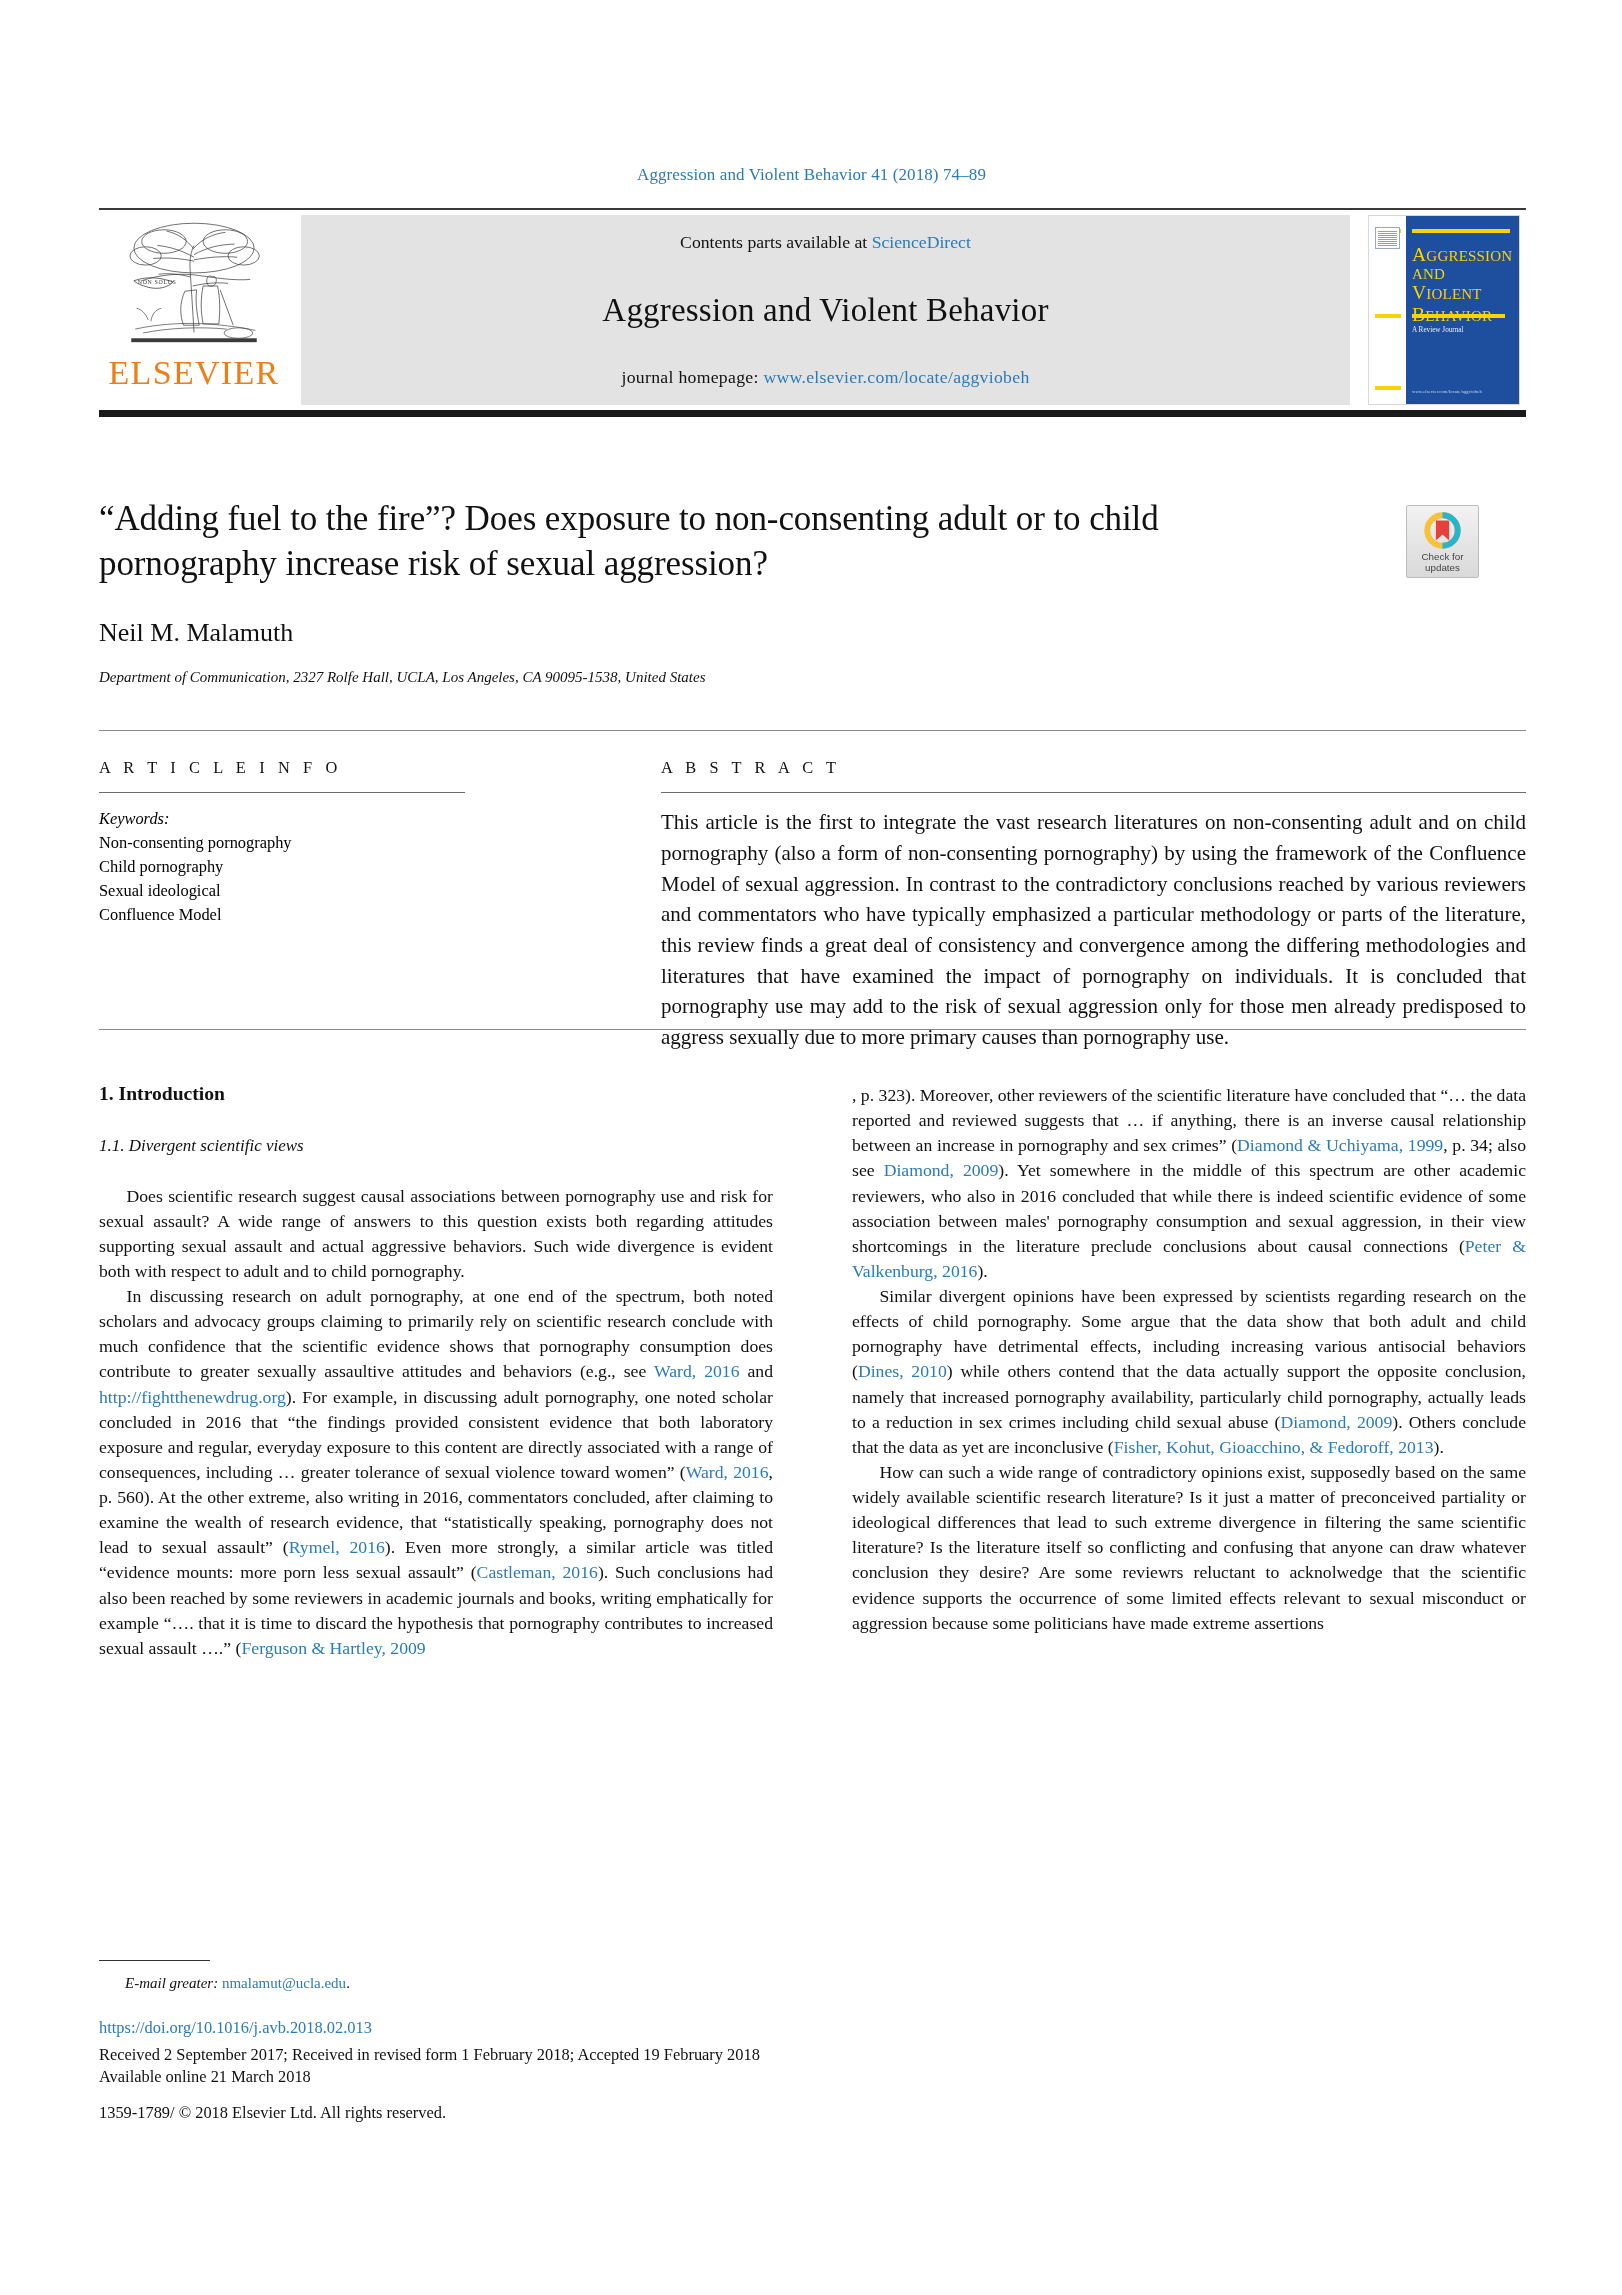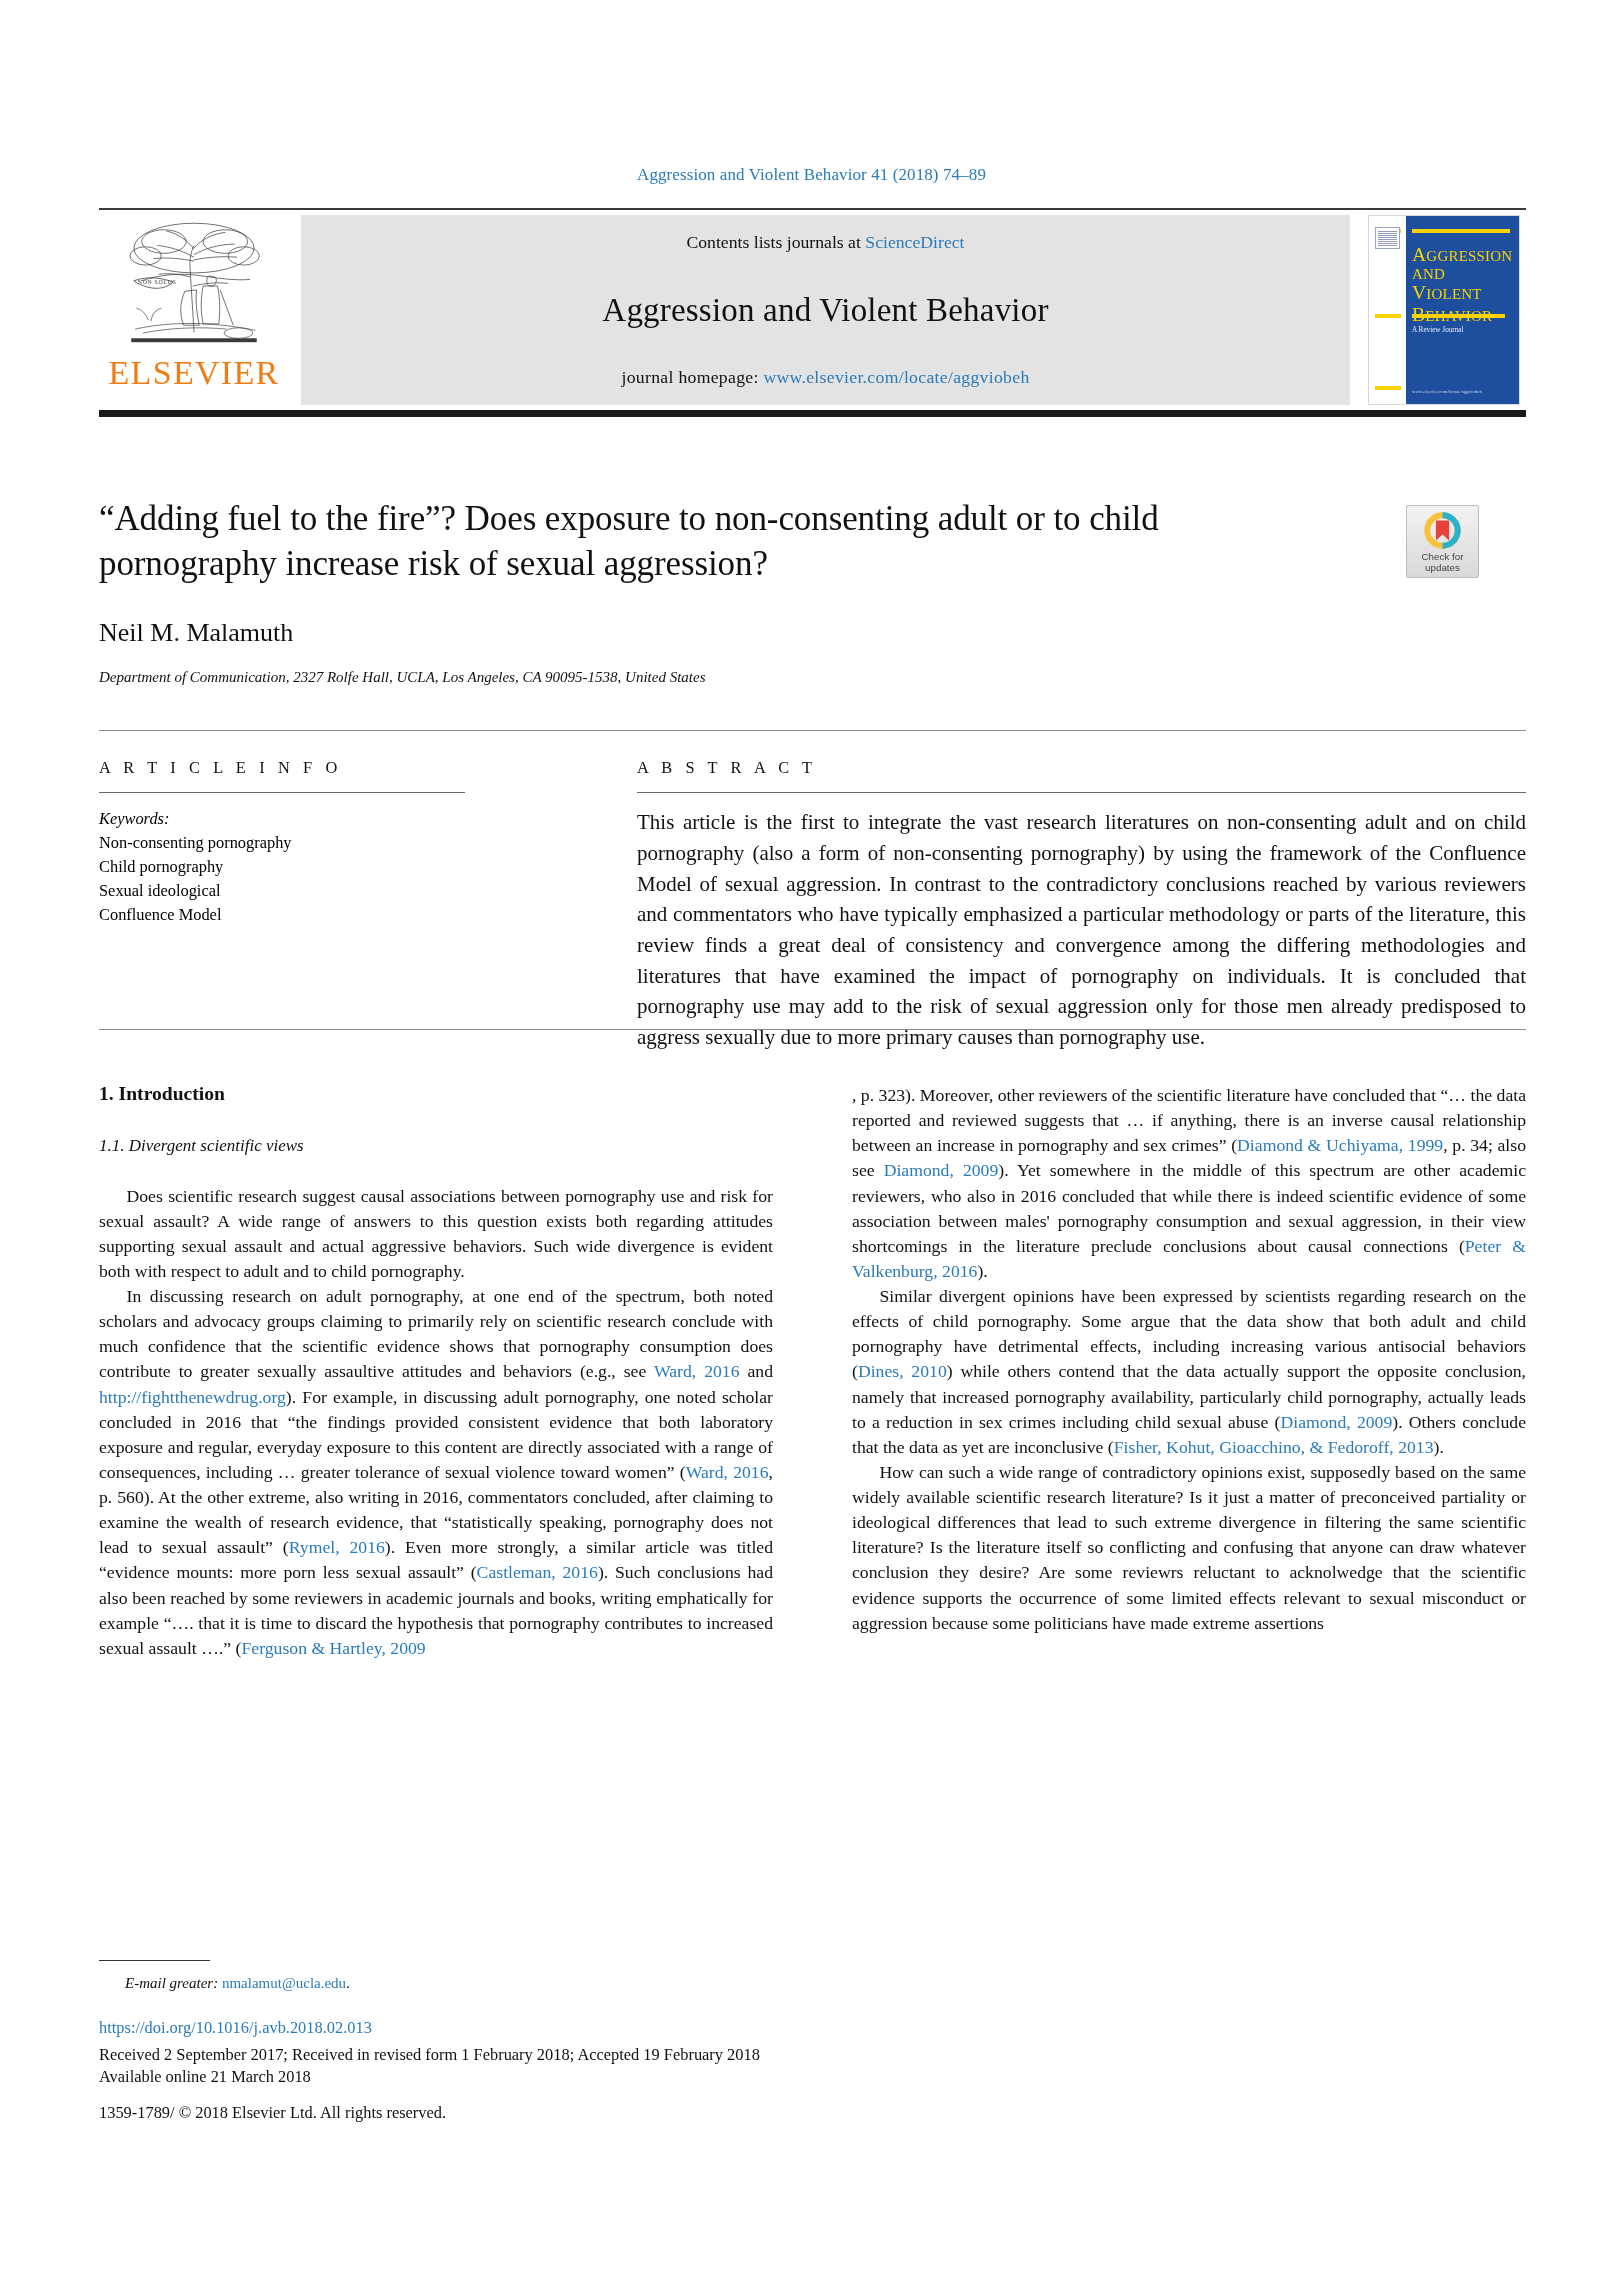--- a/index.html
+++ b/index.html
@@ -215,21 +215,21 @@
   .hr-bot-info { top: 1029px; }
 
   .info-abs {
     position: absolute;
     top: 758px;
     left: 99px;
     width: 1427px;
     display: flex;
   }
   .col-info { width: 458px; flex: 0 0 458px; }
-  .col-abs  { flex: 1 1 auto; margin-left: 80px; }
+  .col-abs  { flex: 1 1 auto; margin-left: 104px; }
 
   .sec-label {
     font-size: 16.4px;
     letter-spacing: 4.6px;
     color: #111;
   }
   .sec-underline {
     height: 0.7px; background:#6b6b6b; margin-top: 14.4px;
   }
   .col-info .sec-underline { width: 366px; }
@@ -380,21 +380,21 @@
             <path d="M32 176 C70 168 120 166 160 170"></path>
             <ellipse cx="178" cy="176" rx="22" ry="8"></ellipse>
             <path d="M40 156 C36 146 30 140 22 138 M44 158 C46 146 52 140 60 138"></path>
           </g>
           <rect x="14" y="184" width="192" height="6" fill="#3b3b3b"></rect>
         </svg>
         <div class="elsevier-word">ELSEVIER</div>
       </div>
 
       <div class="homepage-box">
-        <div class="contents-line"><span>Contents lists journals at </span><span class="sd">ScienceDirect</span></div>
+        <div class="contents-line"><span>Contents parts available at </span><span class="sd">ScienceDirect</span></div>
         <div class="journal-title">Aggression and Violent Behavior</div>
         <div class="homepage-line"><span>journal homepage: </span><span class="url">www.elsevier.com/locate/aggviobeh</span></div>
       </div>
 
       <div class="cover-block">
         <div class="cover">
           <div class="cover-left"></div>
           <div class="cover-right"></div>
           <div class="cover-ylbar" style="left:5.9px; top:13px; width:26px;"></div>
           <div class="cover-ylbar" style="left:43px; top:13px; right:9.2px;"></div>

